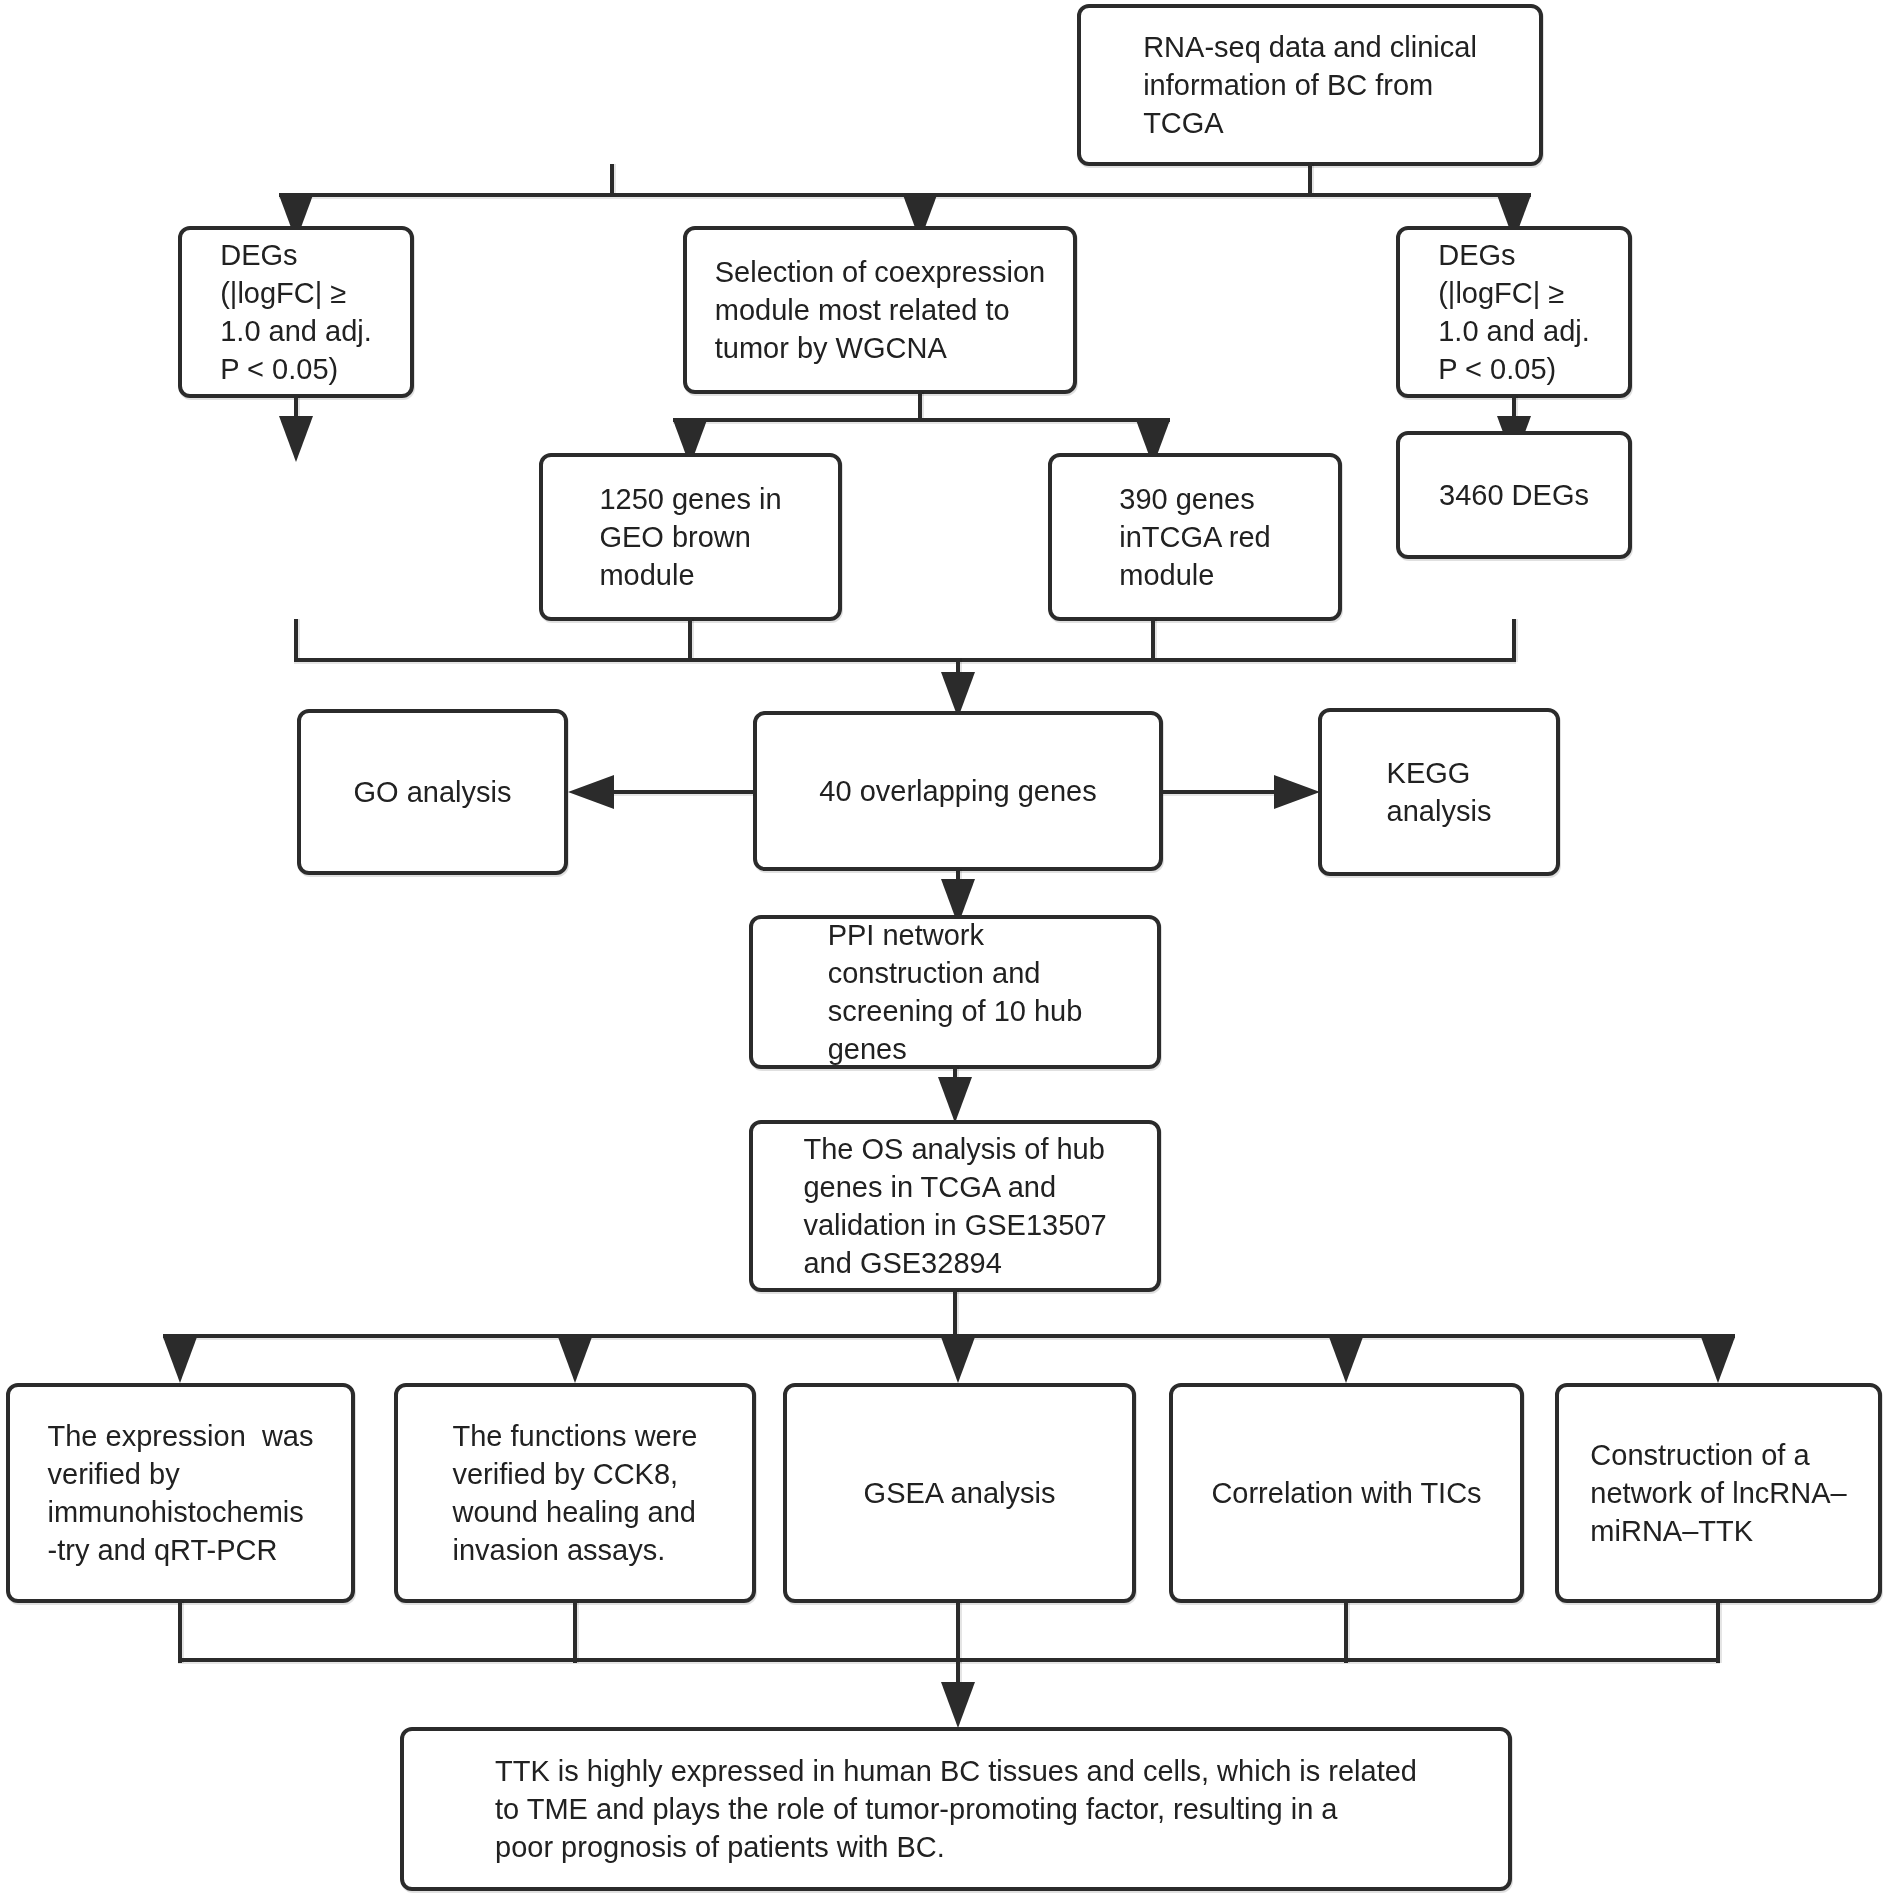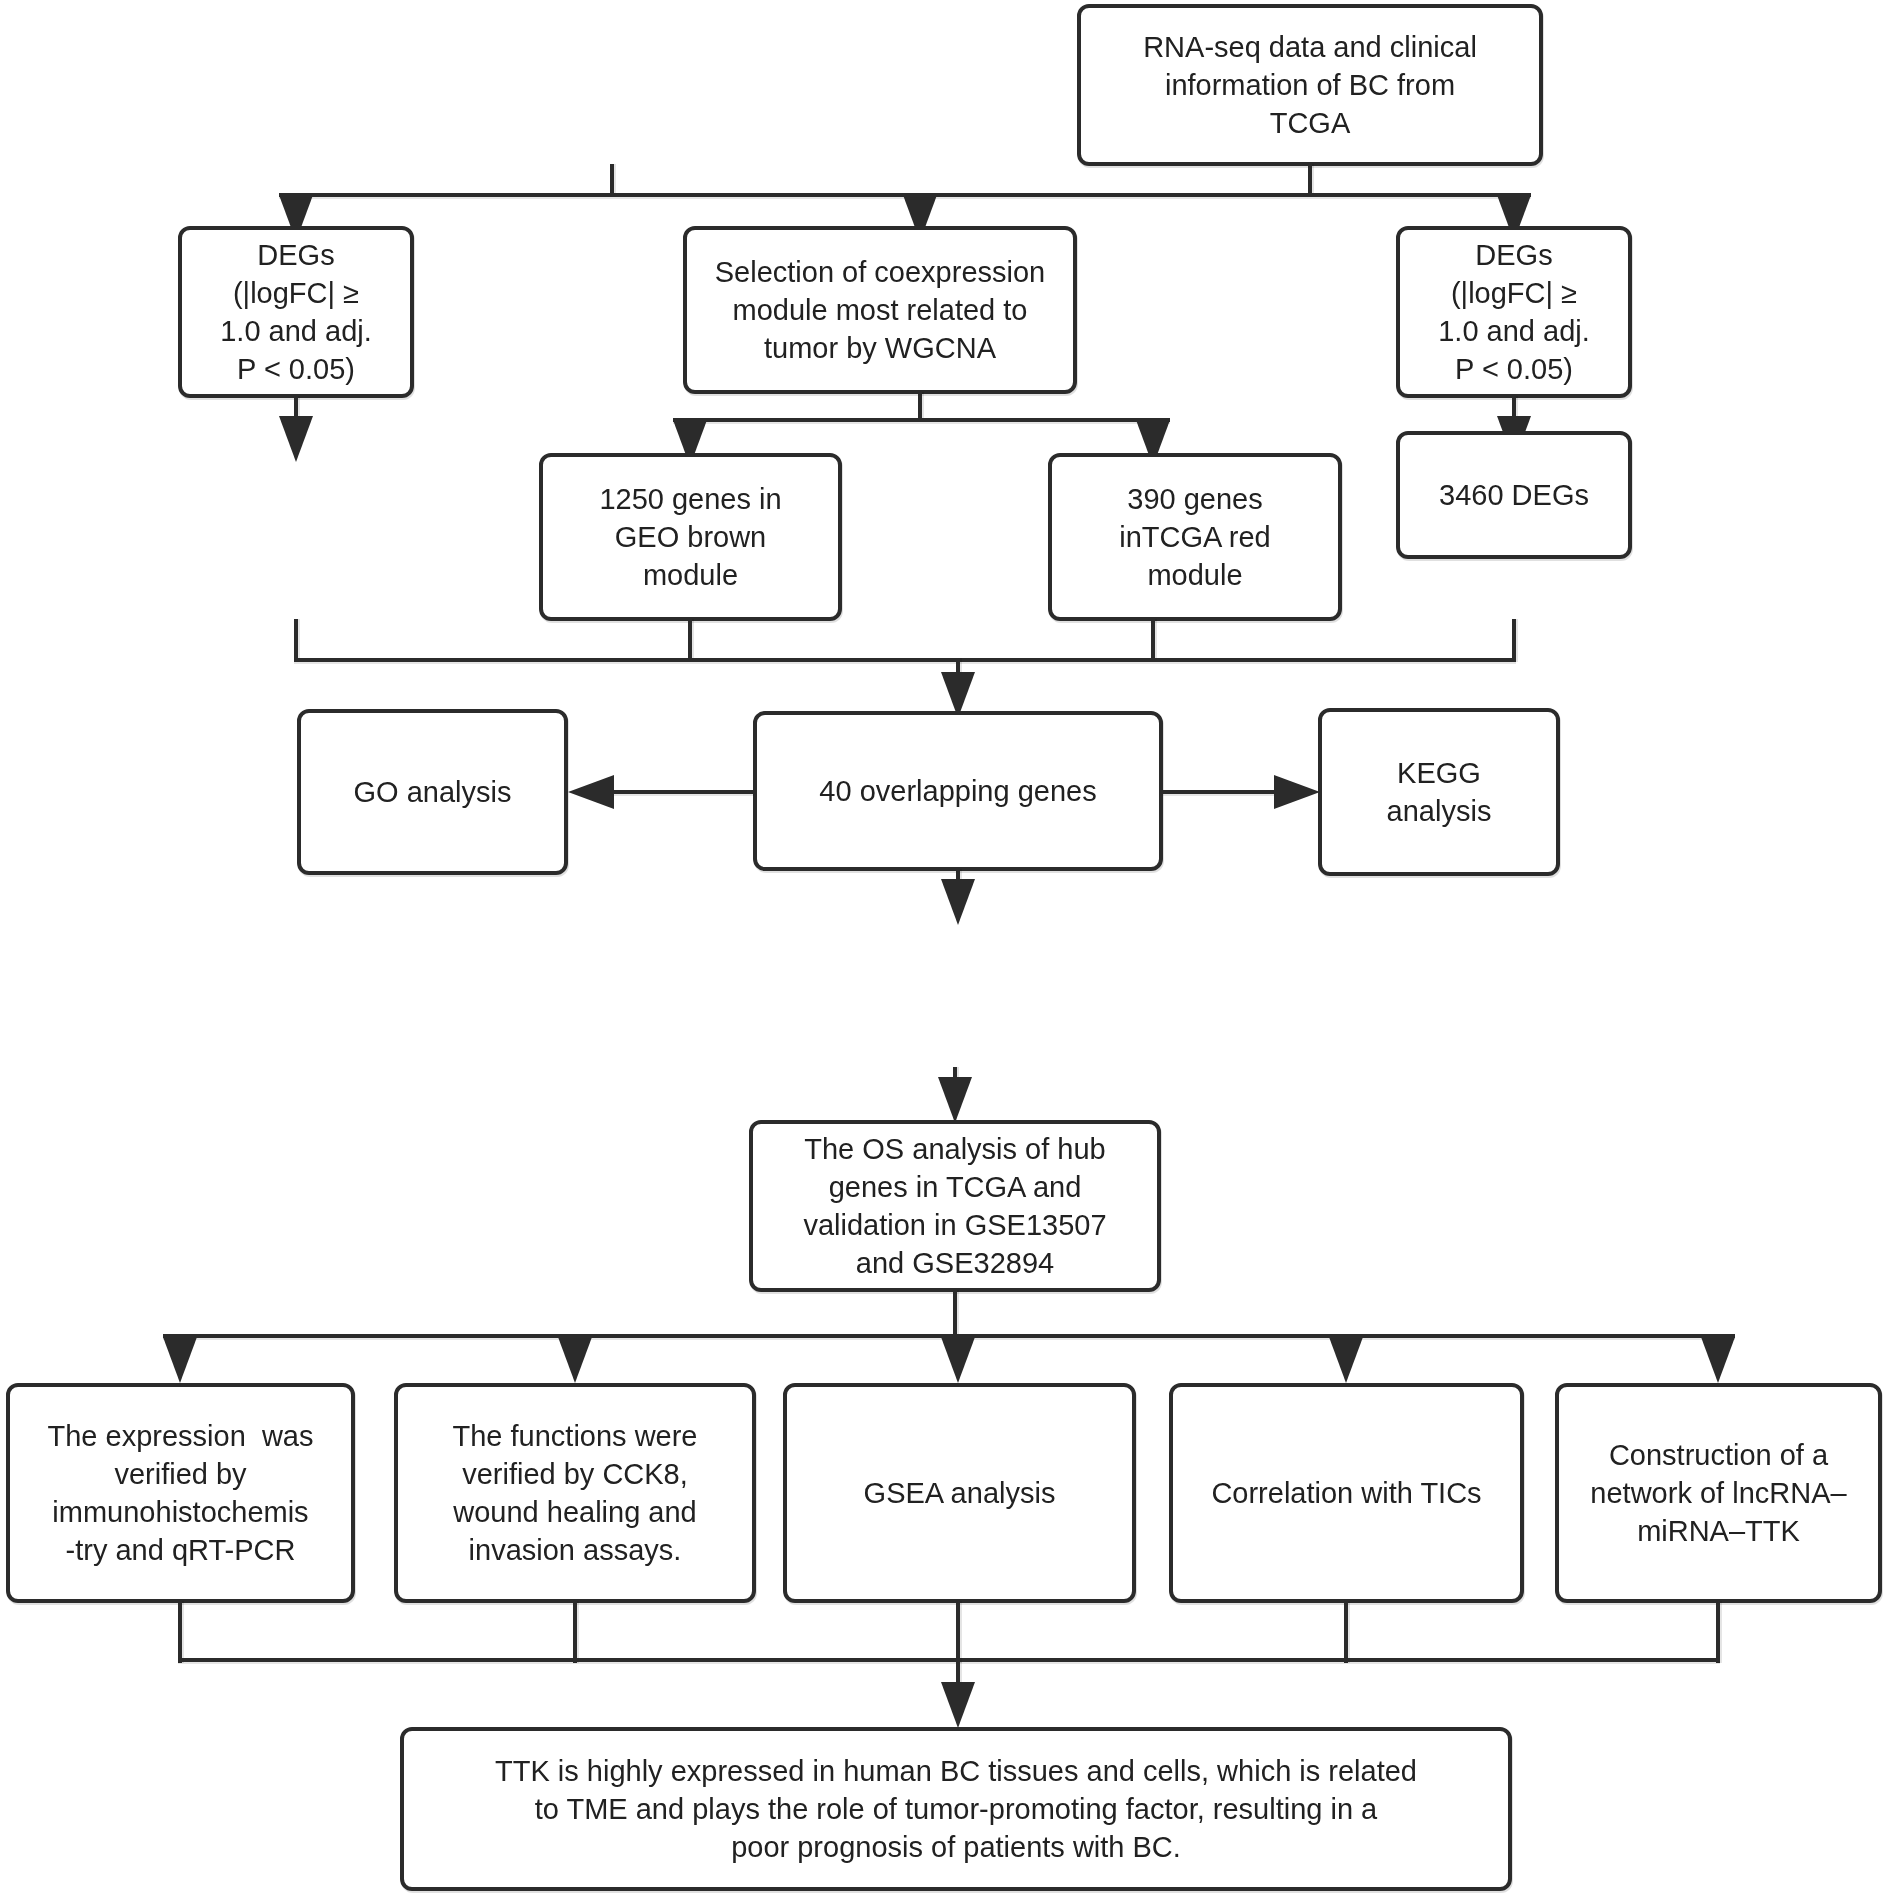--- a/index.html
+++ b/index.html
@@ -17,21 +17,20 @@
   }
   .node{
     position:absolute;
     box-sizing:border-box;
     background:#fff;
     border:4px solid var(--line);
     border-radius:12px;
     display:flex;
     align-items:center;
     justify-content:center;
-    text-align:center;
     white-space:pre-wrap;
     font-size:29px;
     line-height:38px;
     color:var(--text);
     padding:4px 10px;
     box-shadow:1px 2px 0 rgba(0,0,0,0.12);
   }
   .h,.v{position:absolute;background:var(--line);}
   .h{height:4px;box-shadow:0 2px 0 rgba(0,0,0,0.10);}
   .v{width:4px;box-shadow:2px 0 0 rgba(0,0,0,0.10);}
@@ -98,20 +97,24 @@
   <div class="node" style="left:1318px;top:708px;width:242px;height:168px">KEGG
 analysis</div>
 
   <div class="h" style="left:610px;top:790px;width:144px"></div>
   <div class="tri left" style="left:568px;top:775px"></div>
   <div class="h" style="left:1163px;top:790px;width:117px"></div>
   <div class="tri right" style="left:1274px;top:775px"></div>
 
   <div class="v" style="left:956px;top:869px;height:18px"></div>
   <div class="tri down" style="left:941px;top:879px"></div>
+  <div class="node" style="left:749px;top:915px;width:412px;height:154px">PPI network
+construction and
+screening of 10 hub
+genes</div>
 
   <div class="v" style="left:953px;top:1067px;height:18px"></div>
   <div class="tri down" style="left:938px;top:1077px"></div>
   <div class="node" style="left:749px;top:1120px;width:412px;height:172px">The OS analysis of hub
 genes in TCGA and
 validation in GSE13507
 and GSE32894</div>
 
   <div class="v" style="left:953px;top:1290px;height:48px"></div>
   <div class="h" style="left:163px;top:1334px;width:1572px"></div>

